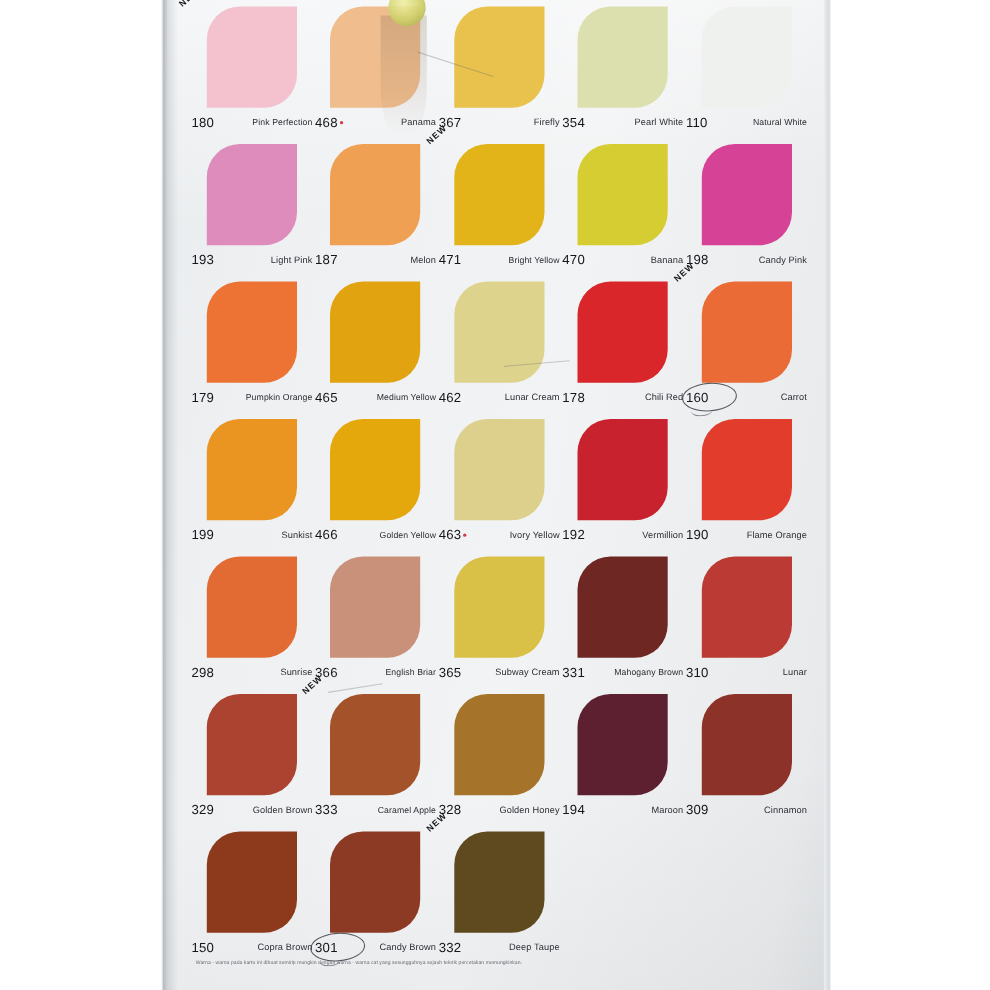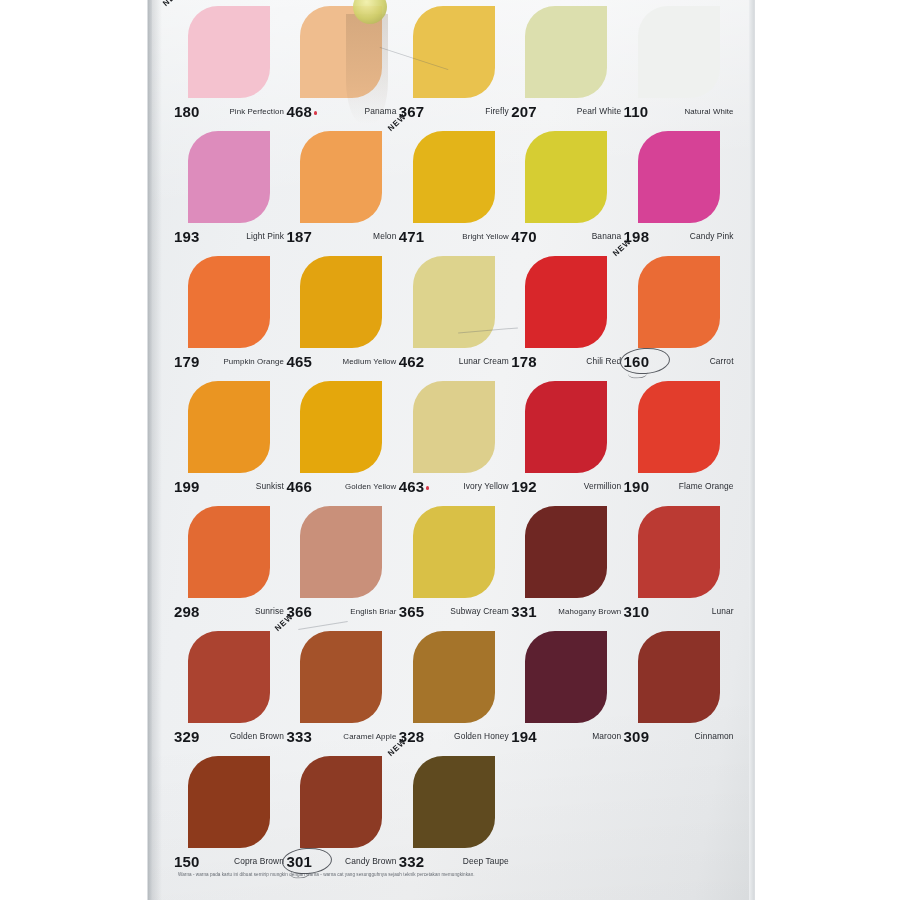--- a/index.html
+++ b/index.html
@@ -60,22 +60,22 @@
 
   .meta{
     position:absolute;
     left:0; top:100px;
     width:112px;
     height:18px;
     display:flex;
     align-items:center;
   }
   .code{
-    font-size:15px;
-    font-weight:bold;
+    font-size:12px;
+    font-weight:normal;
     color:#14161a;
     letter-spacing:.2px;
     white-space:nowrap;
   }
   .dot{
     display:inline-block;
     width:3.5px;height:3.5px;border-radius:50%;
     background:#d83a4a;
     margin-left:1.5px;
     vertical-align:2px;
@@ -196,21 +196,21 @@
         <div class="cell">
           <div class="swatch shape" style="background: rgb(233, 194, 78);"></div>
           <div class="meta">
             <span class="code">367</span>
             <span class="cname">Firefly</span>
           </div>
         </div>
         <div class="cell">
           <div class="swatch shape" style="background: rgb(220, 223, 174);"></div>
           <div class="meta">
-            <span class="code">207</span>
+            <span class="code">354</span>
             <span class="cname">Pearl White</span>
           </div>
         </div>
         <div class="cell wide">
           <div class="swatch shape" style="background: rgb(239, 241, 239);"></div>
           <div class="meta">
             <span class="code">110</span>
             <span class="cname">Natural White</span>
           </div>
         </div>

